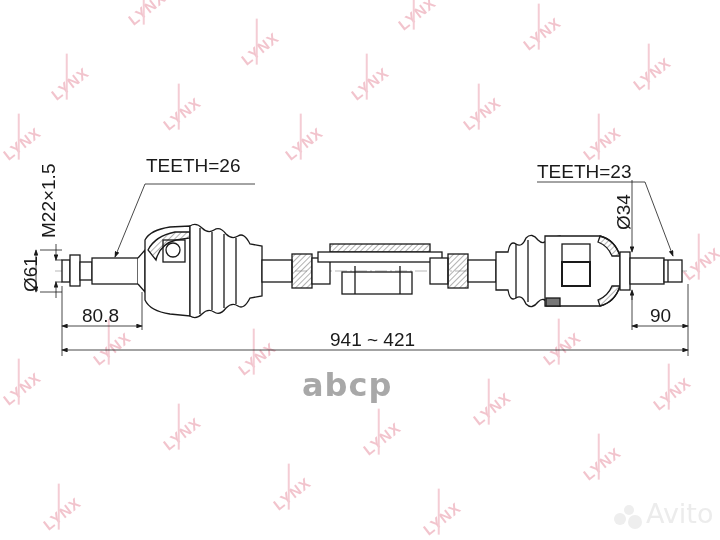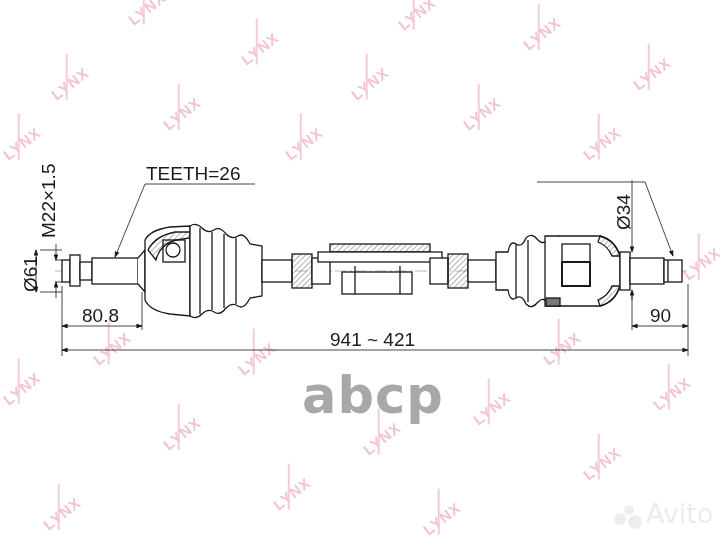--- a/index.html
+++ b/index.html
@@ -2,21 +2,21 @@
 <html><head>
   <meta charset="utf-8">
   <style>
     html, body { margin: 0; padding: 0; background: #ffffff; }
     body { width: 720px; height: 540px; position: relative; overflow: hidden; font-family: "Liberation Sans", sans-serif; }
     .stage { position: absolute; left: 0; top: 0; width: 720px; height: 540px; }
     .wm { position: absolute; color: #f2c4cd; font-family: "Liberation Sans", sans-serif; font-weight: bold; font-size: 15px; letter-spacing: 1px; transform: rotate(-38deg); transform-origin: left top; white-space: nowrap; }
     .wm::after { content: ""; position: absolute; left: 22px; top: -22px; width: 2px; height: 46px; background: #f4ccd4; transform: rotate(38deg); }
     .label { position: absolute; color: #1a1a1a; font-family: "Liberation Sans", sans-serif; font-size: 19px; white-space: nowrap; }
     .vlabel { position: absolute; color: #1a1a1a; font-family: "Liberation Sans", sans-serif; font-size: 19px; white-space: nowrap; transform: rotate(-90deg); transform-origin: left top; }
-    .abcp { position: absolute; left: 302px; top: 366px; font-family: "DejaVu Sans", sans-serif; font-weight: bold; font-size: 51px; color: #a8a8a8; letter-spacing: 1px; }
+    .abcp { position: absolute; left: 302px; top: 366px; font-family: "DejaVu Sans", sans-serif; font-weight: bold; font-size: 32px; color: #a8a8a8; letter-spacing: 1px; }
     .avito { position: absolute; left: 616px; top: 498px; color: #ececec; font-family: "DejaVu Sans", sans-serif; font-size: 27px; }
     .avito-dots { position: absolute; left: 614px; top: 505px; width: 30px; height: 24px; }
     .avito-dots span { position: absolute; border-radius: 50%; background: #eeeeee; }
     svg.drawing { position: absolute; left: 0; top: 0; }
   </style>
 </head>
 <body>
 
 <div class="stage">
 
@@ -149,23 +149,24 @@
       <line x1="145" y1="184" x2="255" y2="184"></line>
       <line x1="145" y1="184" x2="115" y2="257" marker-end="url(#arr)"></line>
 
       <line x1="537" y1="182" x2="645" y2="182"></line>
       <line x1="645" y1="182" x2="673" y2="256" marker-end="url(#arr)"></line>
     </g>
   </svg>
 
   <div class="vlabel" style="left:38px;top:238px;">M22×1.5</div>
   <div class="vlabel" style="left:20px;top:292px;">Ø61</div>
-  <div class="label" style="left:146px;top:163px;text-align:center;">TEETH=26</div>
+  <div class="label" style="left:146px;top:155px;text-align:center;">TEETH=26</div>
   <div class="label" style="left:82px;top:305px;">80.8</div>
   <div class="label" style="left:330px;top:329px;">941 ~ 421</div>
+  <div class="label" style="left:537px;top:161px;">TEETH=23</div>
   <div class="vlabel" style="left:613px;top:230px;">Ø34</div>
   <div class="label" style="left:650px;top:305px;">90</div>
 
   <div class="abcp">abcp</div>
 
   <div class="avito-dots">
     <span style="left:0;top:8px;width:12px;height:12px;"></span>
     <span style="left:10px;top:0;width:10px;height:10px;"></span>
     <span style="left:14px;top:10px;width:14px;height:14px;"></span>
   </div>

